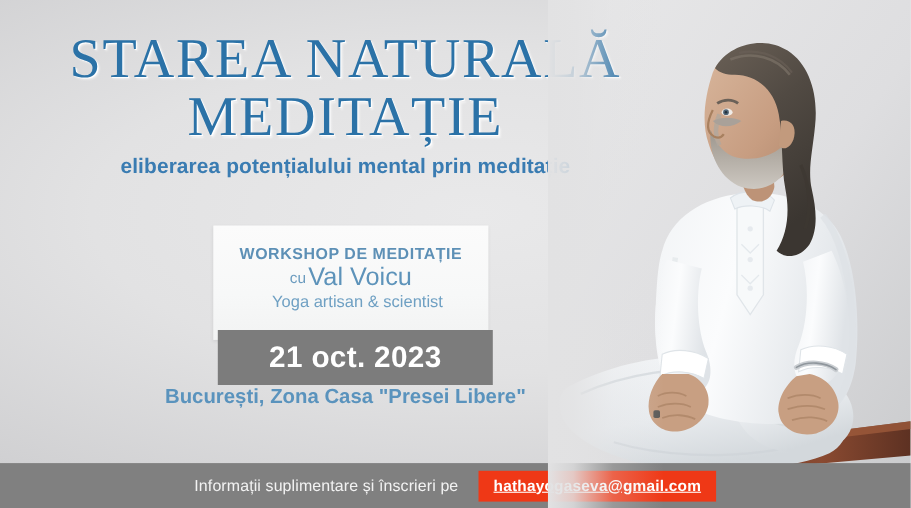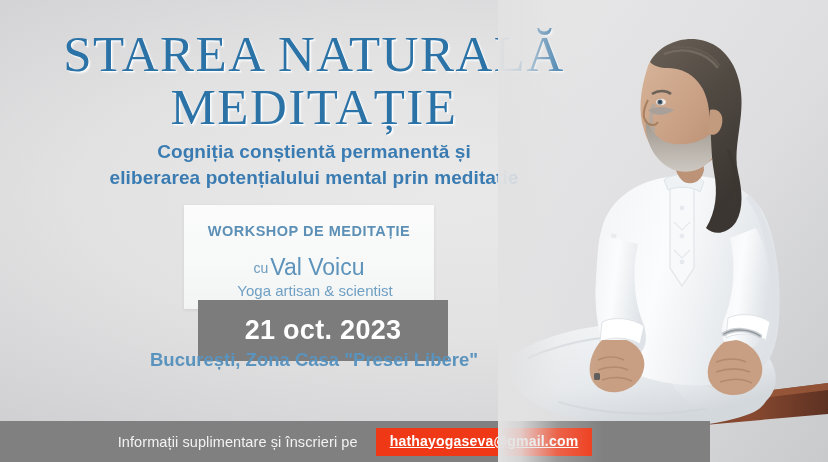--- a/index.html
+++ b/index.html
@@ -68,38 +68,38 @@
     line-height: 26px;
     font-weight: bold;
     color: #3a7cb2;
     letter-spacing: 0.1px;
   }
   .subtitle .l2 { display: block; }
 
   
   .card {
     position: absolute;
-    left: 184px;
+    left: 194px;
     top: 205px;
     width: 250px;
     height: 104px;
     background: linear-gradient(to bottom, #fbfbfb 0%, #f7f8f8 60%, #f2f3f3 100%);
     box-shadow: 0 1px 3px rgba(120,120,125,0.18);
   }
   .card-kicker {
     text-align: center;
     margin-top: 18px;
     font-size: 14.5px;
     font-weight: bold;
     letter-spacing: 0.5px;
     color: #5d90b6;
   }
   .card-name {
     text-align: center;
-    margin-top: 16px;
+    margin-top: 0;
     color: #5d93ba;
     font-size: 23px;
     line-height: 25px;
     font-weight: 400;
   }
   .card-name .cu {
     font-size: 14px;
     vertical-align: 2px;
     margin-right: 2px;
     color: #6c9cbf;
@@ -111,21 +111,21 @@
     color: #6fa0c3;
     padding-left: 12px;
   }
 
   
   .date-badge {
     position: absolute;
     left: 198px;
     top: 300px;
     width: 250px;
-    height: 61px;
+    height: 50px;
     background: #7c7c7c;
     display: flex;
     align-items: center;
     justify-content: center;
   }
   .date-badge span {
     color: #ffffff;
     font-size: 27px;
     font-weight: bold;
     letter-spacing: 0.3px;
@@ -142,21 +142,21 @@
     line-height: 23px;
     font-weight: bold;
   }
   .details .l2 { display: block; font-size: 18.5px; }
 
   
   .footer {
     position: absolute;
     left: 0;
     bottom: 0;
-    width: 710px;
+    width: 828px;
     height: 41px;
     background: #808080;
     display: flex;
     align-items: center;
     justify-content: center;
   }
   .footer-text {
     color: #f2f2f2;
     font-size: 14.5px;
     letter-spacing: 0.1px;
@@ -312,21 +312,20 @@
   </div>
 
   <div class="content">
 
     <div class="title">
       <span>STAREA NATURALĂ</span>
       <span class="l2">MEDITAȚIE</span>
     </div>
 
     <div class="subtitle">
-      <span>Cogniția conștientă permanentă și</span>
       <span class="l2">eliberarea potențialului mental prin meditație</span>
     </div>
 
     <div class="card">
       <div class="card-kicker">WORKSHOP DE MEDITAȚIE</div>
       <div class="card-name">
         <span class="cu">cu</span><span>Val Voicu</span>
       </div>
       <div class="card-role">Yoga artisan &amp; scientist</div>
     </div>

